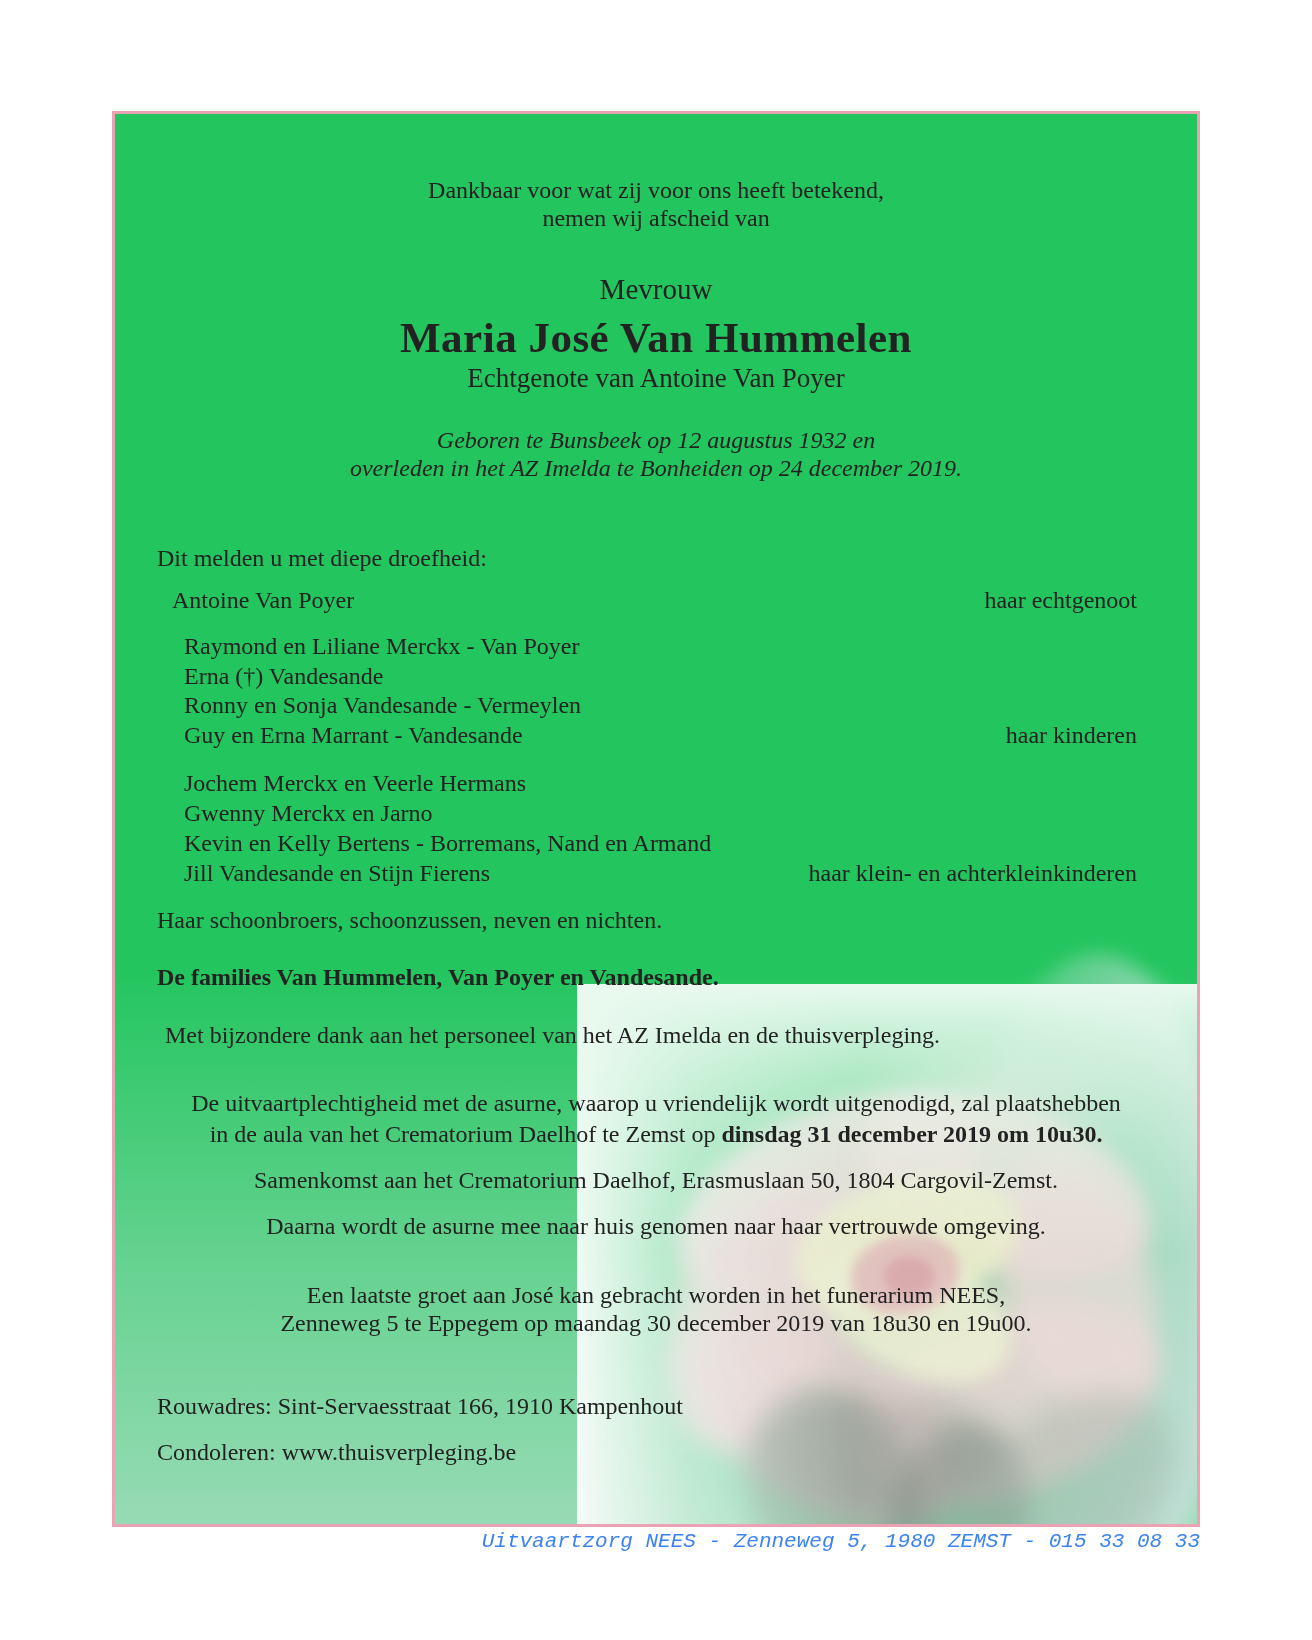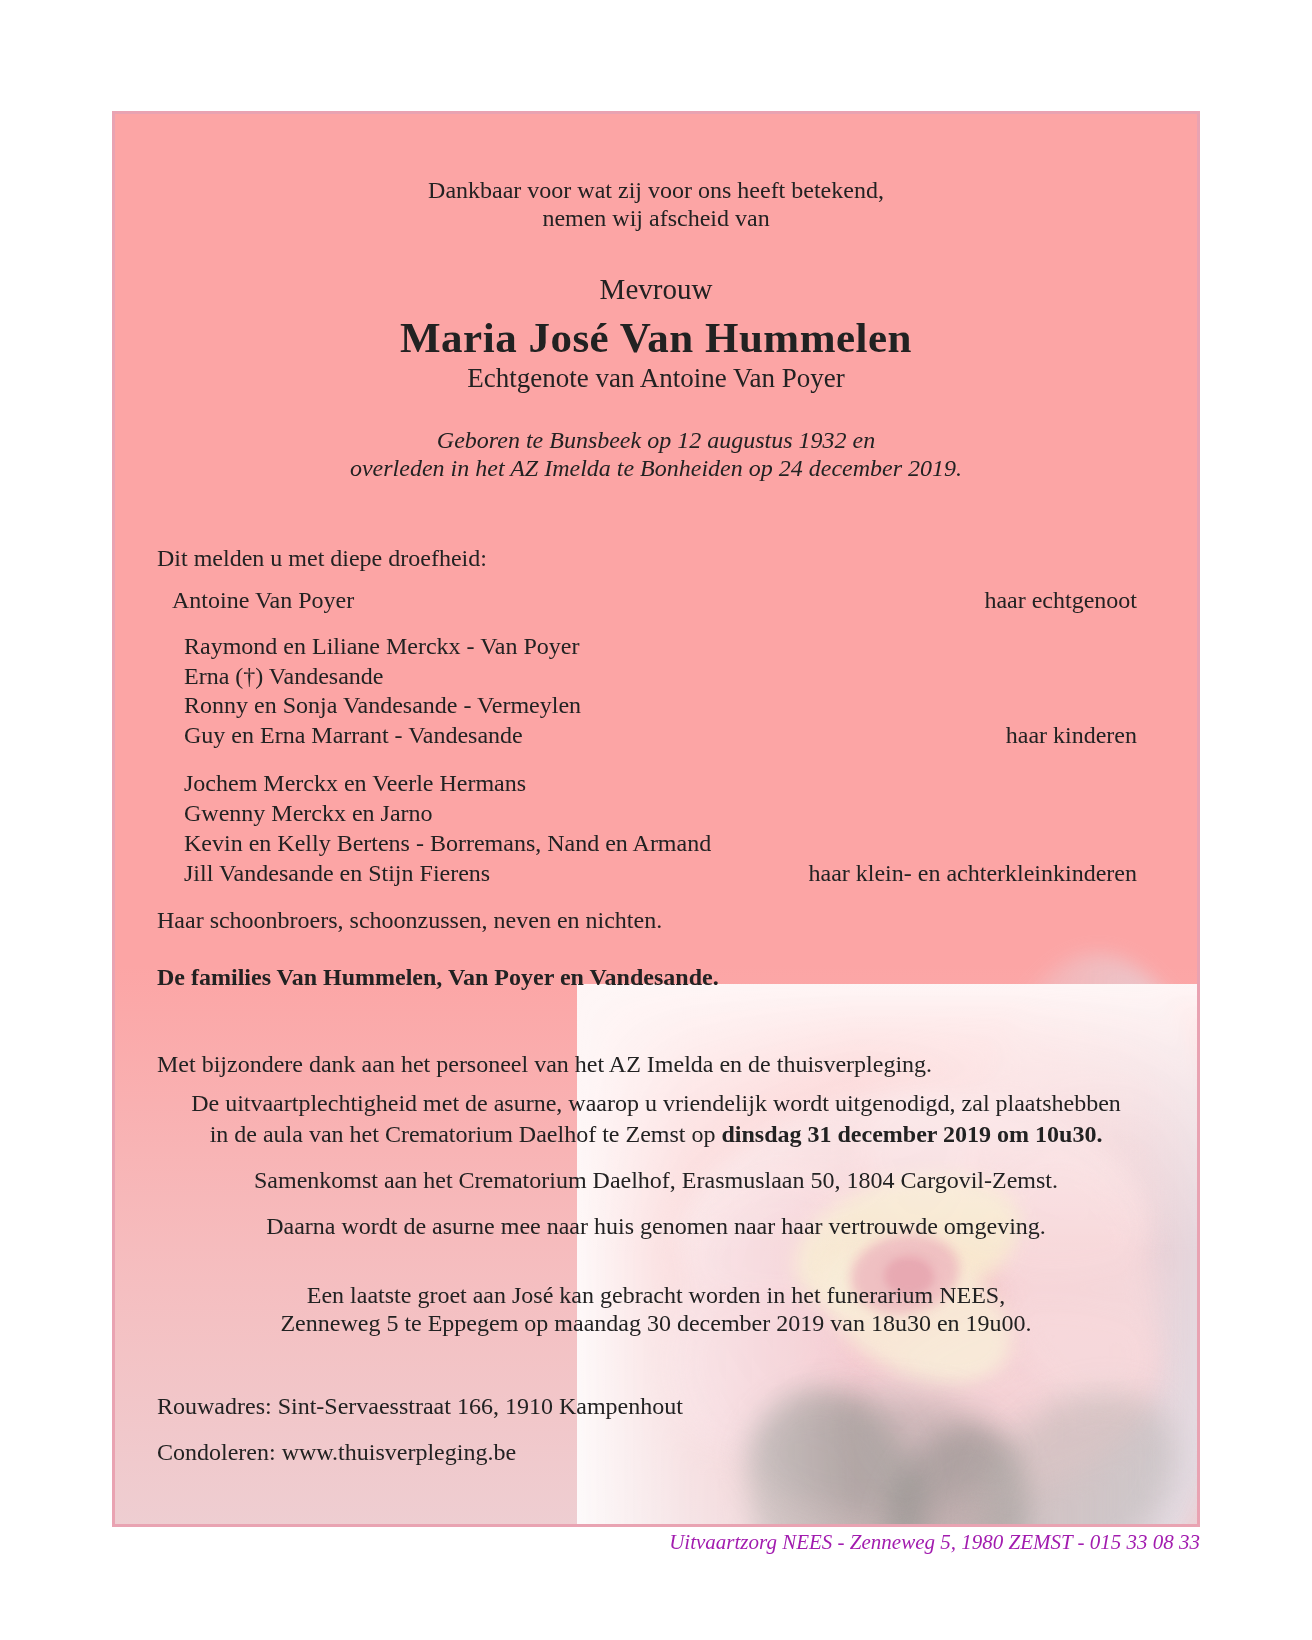--- a/index.html
+++ b/index.html
@@ -6,21 +6,21 @@
   body {
     width:1312px; height:1640px; position:relative;
     background:#ffffff; overflow:hidden;
     font-family:"Liberation Serif","DejaVu Serif",serif;
     color:#222222;
   }
   .sheet {
     position:absolute; left:112px; top:111px;
     width:1082px; height:1410px;
     border:3px solid #e9a3b2;
-    background:#fca5a5; overflow:hidden;
+    background:#22c55e; overflow:hidden;
   }
   .sheet > .txt { position:absolute; left:0; right:0; z-index:2; }
   .center { text-align:center; }
   .leftcol { padding-left:42px; }
   .row { display:flex; justify-content:space-between; padding:0 60px 0 57px; }
   .group { display:flex; justify-content:space-between; align-items:flex-end; padding:0 60px 0 57px; }
   .body-size { font-size:24px; line-height:28px; }
 
   .intro        { top:62px;  font-size:24px; line-height:28px; }
   .salutation   { top:158px; font-size:29px; line-height:34px; }
@@ -30,32 +30,32 @@
   .announce     { top:430px; }
   .husband-row  { top:472px; }
   .children     { top:518px; }
   .children .names div { line-height:29.5px; }
   .grandchildren{ top:654px; }
   .grandchildren .names div { line-height:30px; }
   .names, .relation { font-size:24px;margin-left:12px; }
   .relation { line-height:29.5px; white-space:nowrap; }
   .inlaws       { top:792px; }
   .families     { top:849px;font-weight:bold; }
-  .thanks       { top:936px; }
+  .thanks       { top:907px;margin-left:8px; }
   .ceremony     { top:974px;  font-size:24px; line-height:31px; }
   .meeting      { top:1051px; font-size:24px; line-height:30px; }
   .urn          { top:1097px; font-size:24px; line-height:30px; }
   .visitation   { top:1167px; font-size:24px; line-height:28px; }
   .mourning     { top:1278px; }
   .condolences  { top:1324px; }
   .bold { font-weight:bold; }
 
   .footer {
     position:absolute; left:112px; top:1529px; width:1088px;
-    text-align:right; font-style:italic; font-size:21px; line-height:26px; color:#a21caf;
+    text-align:right; font-style:italic; font-size:21px; line-height:26px; color:#3b82f6;font-family:Liberation Mono, monospace;
   }
 
   
   .photo { position:absolute; left:0; right:0; bottom:0; height:560px; z-index:1; pointer-events:none;
            background:linear-gradient(to bottom, rgba(235,238,242,0) 0%, rgba(233,236,241,0.35) 55%, rgba(229,233,239,0.6) 100%); }
   .rose { position:absolute; right:0; bottom:0; width:620px; height:540px; opacity:0.9; }
   .rose .p { position:absolute; border-radius:50%; }
   .wash-right { right:-40px; top:-30px; width:280px; height:120%;
     background:linear-gradient(to left, rgba(221,227,236,0.85), rgba(221,227,236,0)); filter:blur(10px); border-radius:0; }
   .glow   { left:48px;  top:71px;  width:540px; height:470px;

